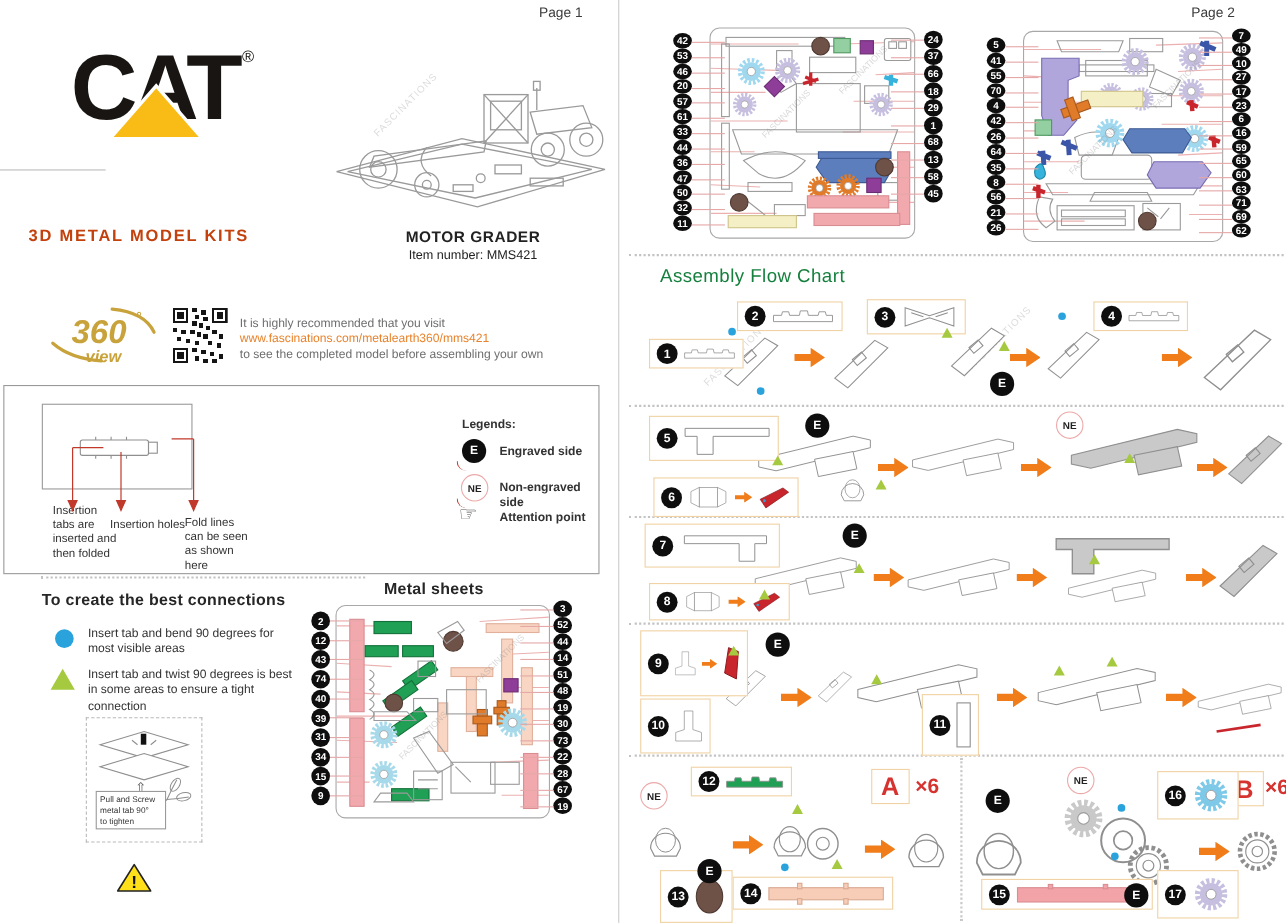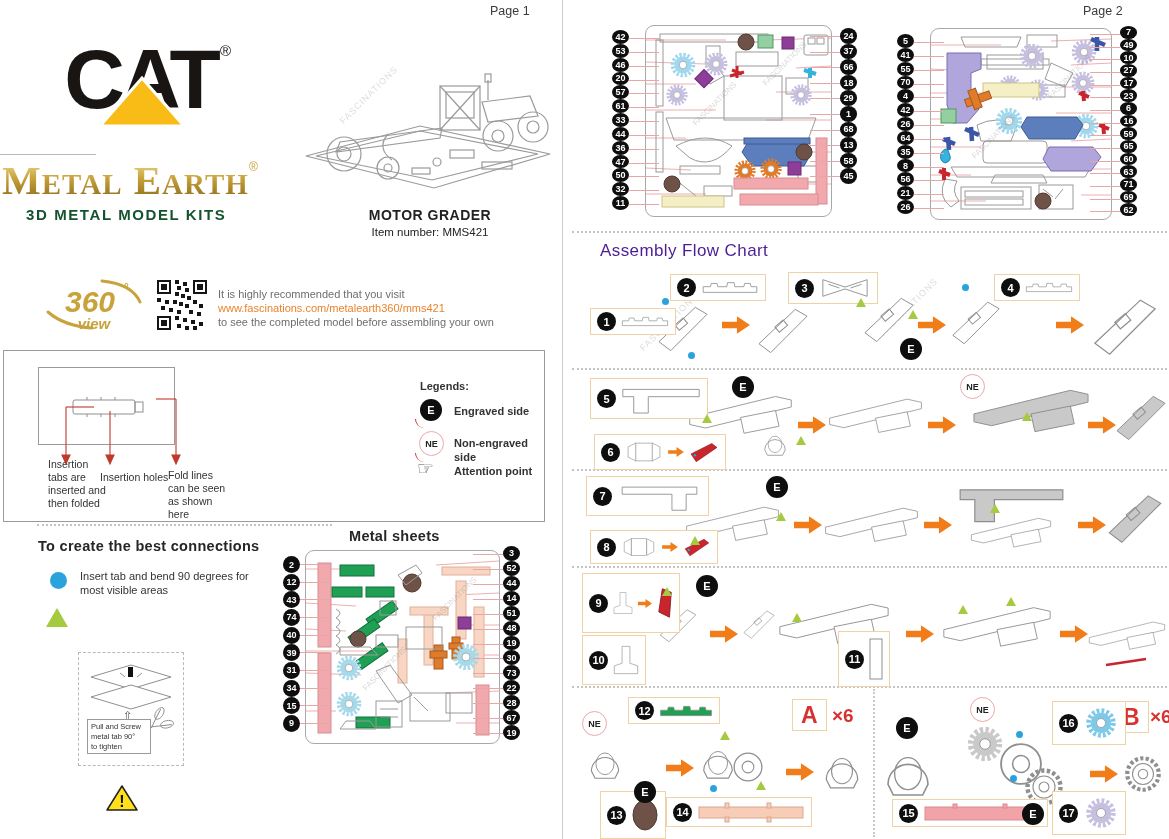--- a/index.html
+++ b/index.html
@@ -34,27 +34,27 @@
   .resbox{position:absolute;border:1.5px solid #f0d2a4;color:#d63330;font-size:23px;font-weight:bold;
           padding:0 8px;line-height:30px;background:#fff;}
   .times{position:absolute;color:#d63330;font-size:19px;font-weight:bold;}
   .sk{display:block;}
   
   .t11{font-size:11px;line-height:1.3;color:#333;}
   .t10{font-size:10.5px;line-height:1.25;color:#333;}
   .gray{color:#6e6e6e;}
   .b{font-weight:bold;}
   .h14{font-size:14.5px;font-weight:bold;color:#262626;letter-spacing:.3px;}
-  .flowtitle{font-size:17px;color:#4c1d95;letter-spacing:.4px;}
+  .flowtitle{font-size:17px;color:#15803d;letter-spacing:.4px;}
   .link{color:#e8832c;}
   .me-word{font-family:"Liberation Serif",serif;font-weight:bold;font-variant:small-caps;font-size:41px;
            line-height:1;background:linear-gradient(180deg,#efd98e 8%,#c8a23b 46%,#8f6d1d 92%);
            -webkit-background-clip:text;background-clip:text;color:transparent;letter-spacing:1px;}
   .me-reg{color:#c8a23b;font-size:12px;vertical-align:top;}
-  .me-sub{font-size:15px;font-weight:bold;color:#14532d;letter-spacing:1.6px;}
+  .me-sub{font-size:15px;font-weight:bold;color:#c2410c;letter-spacing:1.6px;}
   .bluedot-lg{width:17px;height:17px;border-radius:50%;background:#2aa3dc;}
   .gtri-lg{width:0;height:0;border-left:11px solid transparent;border-right:11px solid transparent;
            border-bottom:19px solid #a5c93f;}
   .pullbox{border:1.5px dashed #b9b9b9;}
   .innerlabel{border:1px solid #9a9a9a;font-size:7.5px;line-height:1.3;color:#333;padding:2px 3px;background:#fff;}
   .box{border:1px solid #9a9a9a;background:#fff;}
 </style>
 </head>
 <body>
 
@@ -129,23 +129,20 @@
 
   <div class="abs pagelab" style="left:490px;top:4px">Page 1</div>
 
   <svg class="abs" style="left:52px;top:22px" width="185" height="118" viewBox="0 0 185 118">
     <text x="88" y="86" text-anchor="middle" font-family="Liberation Sans,sans-serif" font-size="84" font-weight="bold" letter-spacing="-5" fill="#181512">CAT</text>
     <polygon points="48,104 90,56 132,104" fill="#f9bb16" stroke="#fff" stroke-width="3"></polygon>
     <text x="168" y="34" font-size="15" fill="#181512">®</text>
   </svg>
   <div class="abs" style="left:0;top:154px;width:96px;height:1px;background:#bbb"></div>
 
-  <div class="abs" style="left:2px;top:160px;white-space:nowrap">
-    <span class="me-word">Metal Earth</span><span class="me-reg">®</span>
-  </div>
   <div class="abs me-sub" style="left:26px;top:206px">3D METAL MODEL KITS</div>
 
   <svg class="abs" style="left:292px;top:50px" width="268" height="145" viewBox="0 0 268 145">
     <g fill="none" stroke="#9a9a9a" stroke-width="1.2">
       <polygon points="14,106 128,76 258,104 142,138"></polygon>
       <polygon points="24,106 128,81 246,104 140,130"></polygon>
       <rect x="148" y="36" width="40" height="44"></rect>
       <line x1="148" y1="36" x2="188" y2="80"></line>
         <line x1="188" y1="36" x2="148" y2="80"></line>
       <rect x="154" y="42" width="28" height="26"></rect>
@@ -260,20 +257,21 @@
     <span class="abs" style="left:413px;top:106px;font-family:'DejaVu Sans',sans-serif;font-size:19px;color:#555">☞</span>
     <div class="abs t11 b" style="left:450px;top:113px">Attention point</div>
   </div>
 
   <div class="abs dashh" style="left:37px;top:524px;width:295px"></div>
 
   <div class="abs h14" style="left:38px;top:538px">To create the best connections</div>
   <div class="abs bluedot-lg" style="left:50px;top:572px;position:absolute"></div>
   <div class="abs t11" style="left:80px;top:569px;width:178px">Insert tab and bend 90 degrees for most visible areas</div>
   <div class="abs gtri-lg" style="left:46px;top:608px;position:absolute"></div>
+  <div class="abs t11" style="left:80px;top:606px;width:188px">Insert tab and twist 90 degrees is best in some areas to ensure a tight connection</div>
 
   <div class="abs pullbox" style="left:78px;top:652px;width:104px;height:112px">
     <svg class="abs" style="left:8px;top:6px" width="88" height="56" viewBox="0 0 88 56">
       <polygon points="4,18 44,6 84,18 44,30" fill="#fff" stroke="#8f8f8f"></polygon>
       <polygon points="4,42 44,30 84,42 44,54" fill="#fff" stroke="#8f8f8f" transform="translate(0,-4)"></polygon>
       <rect x="41" y="8" width="5" height="10" fill="#111"></rect>
       <path d="M38 18 l-5 -4 M50 18 l5 -4" stroke="#8f8f8f" fill="none"></path>
     </svg>
     <svg class="abs" style="left:52px;top:60px;transform:rotate(-35deg)" width="44" height="26" viewBox="0 0 60 34">
         <use href="#g-pliers"></use>

